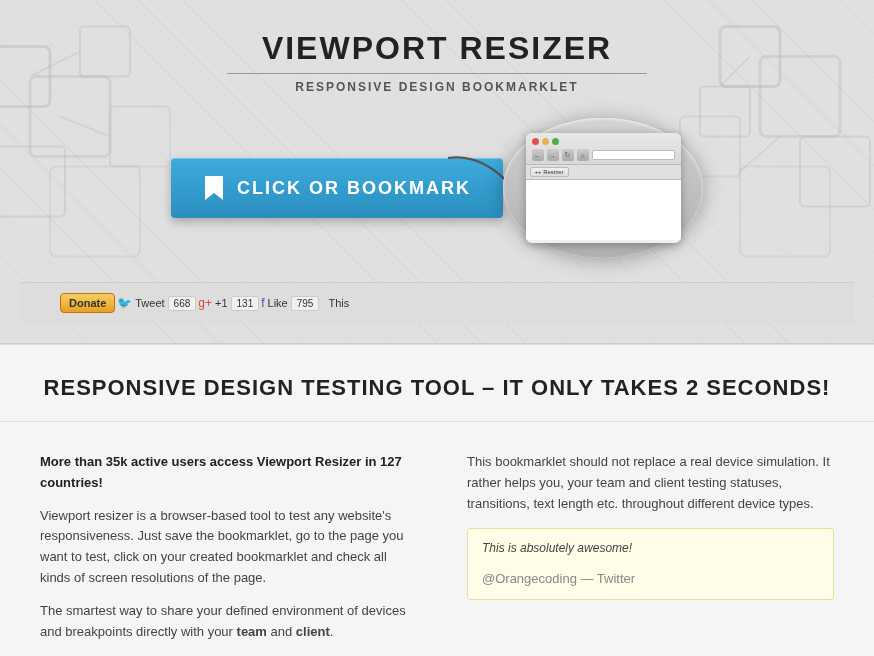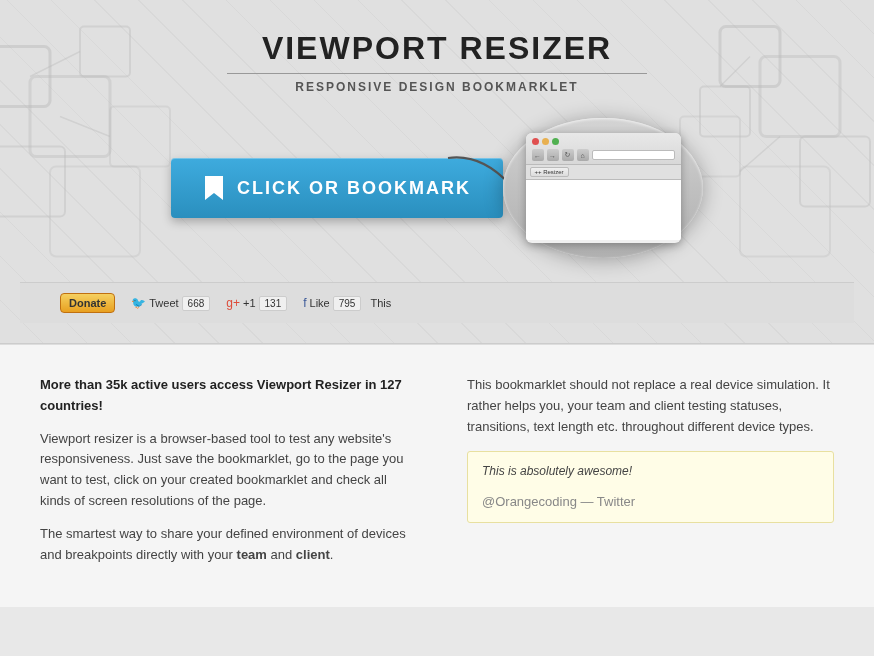--- a/index.html
+++ b/index.html
@@ -180,21 +180,21 @@
 
     .browser-content {
       background: #fff;
       height: 60px;
     }
 
     
     .social-bar {
       display: flex;
       align-items: center;
-      gap: 16px;
+      gap: 2px;
       justify-content: flex-start;
       padding: 10px 40px;
       background: #ddd;
       border-top: 1px solid #ccc;
     }
 
     .donate-btn {
       background: linear-gradient(180deg, #f5d060, #e8a020);
       border: 1px solid #c07010;
       border-radius: 4px;
@@ -404,20 +404,21 @@
     <div class="social-item">
       <span class="fb-icon">f</span>
       <span>Like</span>
       <span class="social-count">795</span>
       <span style="margin-left:6px;">This</span>
     </div>
   </div>
 </div>
 
 <div class="main-section">
+  <div class="hero-headline">RESPONSIVE DESIGN TESTING TOOL – IT ONLY TAKES 2 SECONDS!</div>
 
   <div class="content-columns">
     <div class="col-left">
       <p>
         <span class="highlight">More than 35k active users access Viewport Resizer in 127 countries!</span>
       </p>
       <p>Viewport resizer is a browser-based tool to test any website's responsiveness. Just save the bookmarklet, go to the page you want to test, click on your created bookmarklet and check all kinds of screen resolutions of the page.</p>
       <p>
         <span>The smartest way to share your defined environment of devices and breakpoints directly with your </span><strong>team</strong><span> and </span><strong>client</strong><span>.</span>
       </p>

